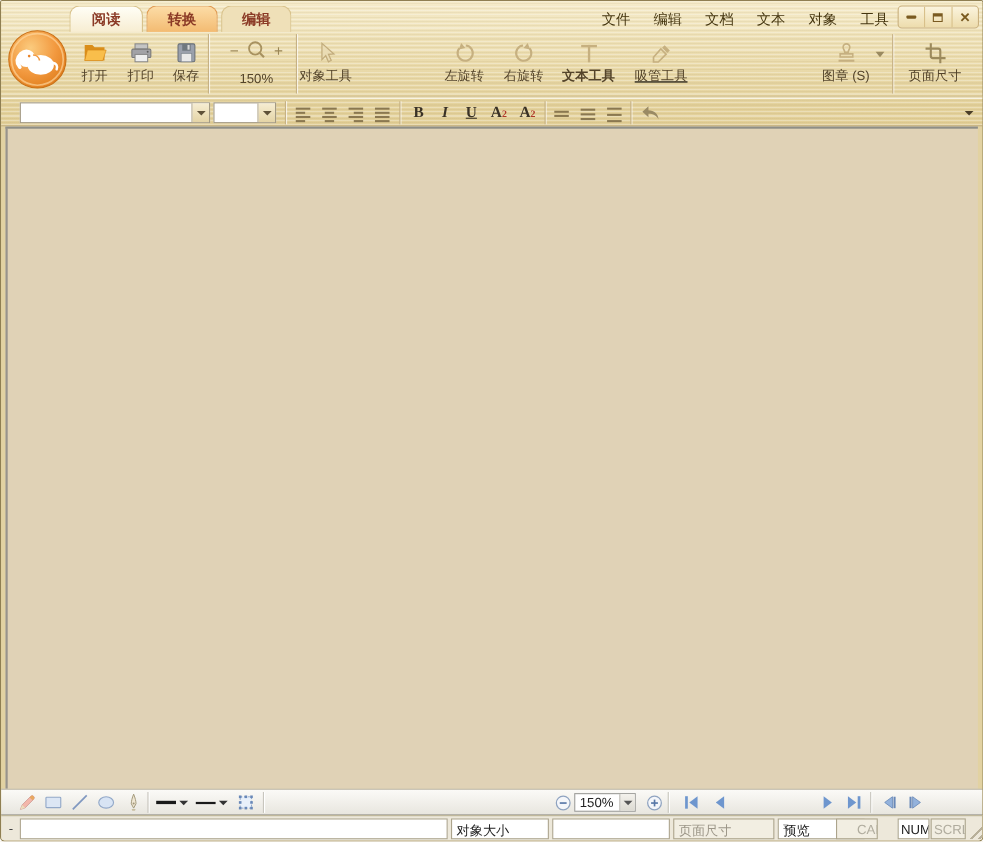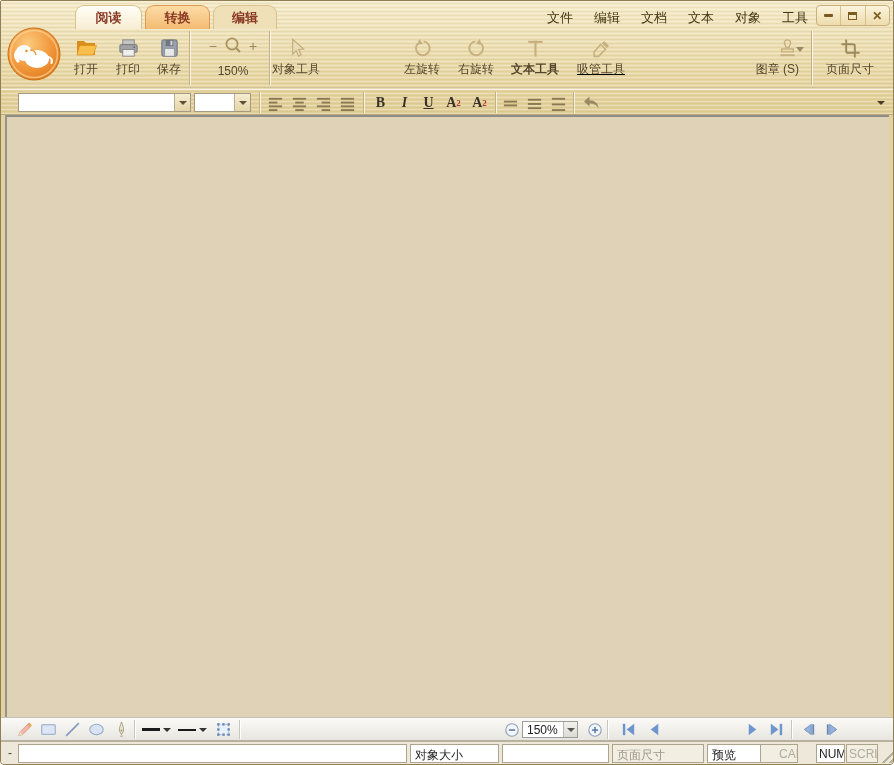--- a/index.html
+++ b/index.html
@@ -20,21 +20,21 @@
   }
   .toolbar-sep-line {
     position:absolute; left:0; width:894px; height:2px;
     background:linear-gradient(180deg,#C9B684,#F2E7C4);
   }
   
   .tab {
     position:absolute; top:4px; height:24px; line-height:24px;
     text-align:center; font-size:13px; font-weight:bold; color:#8B3A26;
     border:1px solid #D8C28C; border-bottom:none;
-    border-radius:9px 9px 0 0; cursor:default;margin-left:12px;
+    border-radius:9px 9px 0 0; cursor:default;
   }
   .tab--read    { left:62px;  width:67px; background:linear-gradient(180deg,#FFFEF6,#F7EDD2); }
   .tab--convert { left:132px; width:65px; background:linear-gradient(180deg,#FCDCA6,#F3BB72); border-color:#E09A52; }
   .tab--edit    { left:200px; width:64px; background:#EFE0B8; }
   
   .menubar { position:absolute; left:543px; top:7px; display:flex; gap:15px; }
   .menu-item { font-size:13px; color:#44350F; padding:1px 3px; cursor:default; }
   
   .win-controls {
     position:absolute; left:815px; top:4px; width:74px; height:21px;
@@ -266,21 +266,21 @@
       <span class="ico">
         <svg viewBox="0 0 24 24" width="23" height="23">
           <path d="M14.8 4.2 l5 5 -2.4 2.4 -5 -5 z" fill="#C6B080"></path>
           <path d="M11.2 7.8 l5 5 -7.4 7.4 H4.3 v-4.5 z" fill="none" stroke="#C6B080" stroke-width="1.6"></path>
         </svg>
       </span>
       <span class="lbl">吸管工具</span>
     </div>
 
 
-    <div class="tool" style="left:738px; width:60px;align-items:flex-end;">
+    <div class="tool" style="left:738px; width:60px;">
       <span class="ico">
         <svg viewBox="0 0 24 24" width="23" height="23">
           <path d="M12 3 a3.2 3.2 0 0 1 3.2 3.2 c0 2 -1.6 2.8 -1.6 4.8 h-3.2 c0 -2 -1.6 -2.8 -1.6 -4.8 A3.2 3.2 0 0 1 12 3 z" fill="none" stroke="#C6B080" stroke-width="1.5"></path>
           <path d="M6 12.5 h12 v3 H6 z" fill="none" stroke="#C6B080" stroke-width="1.5"></path>
           <rect x="4.5" y="18" width="15" height="2" fill="#C6B080"></rect>
         </svg>
       </span>
       <span class="lbl">图章 (S)</span>
     </div>
     <span class="stamp-caret"></span>

